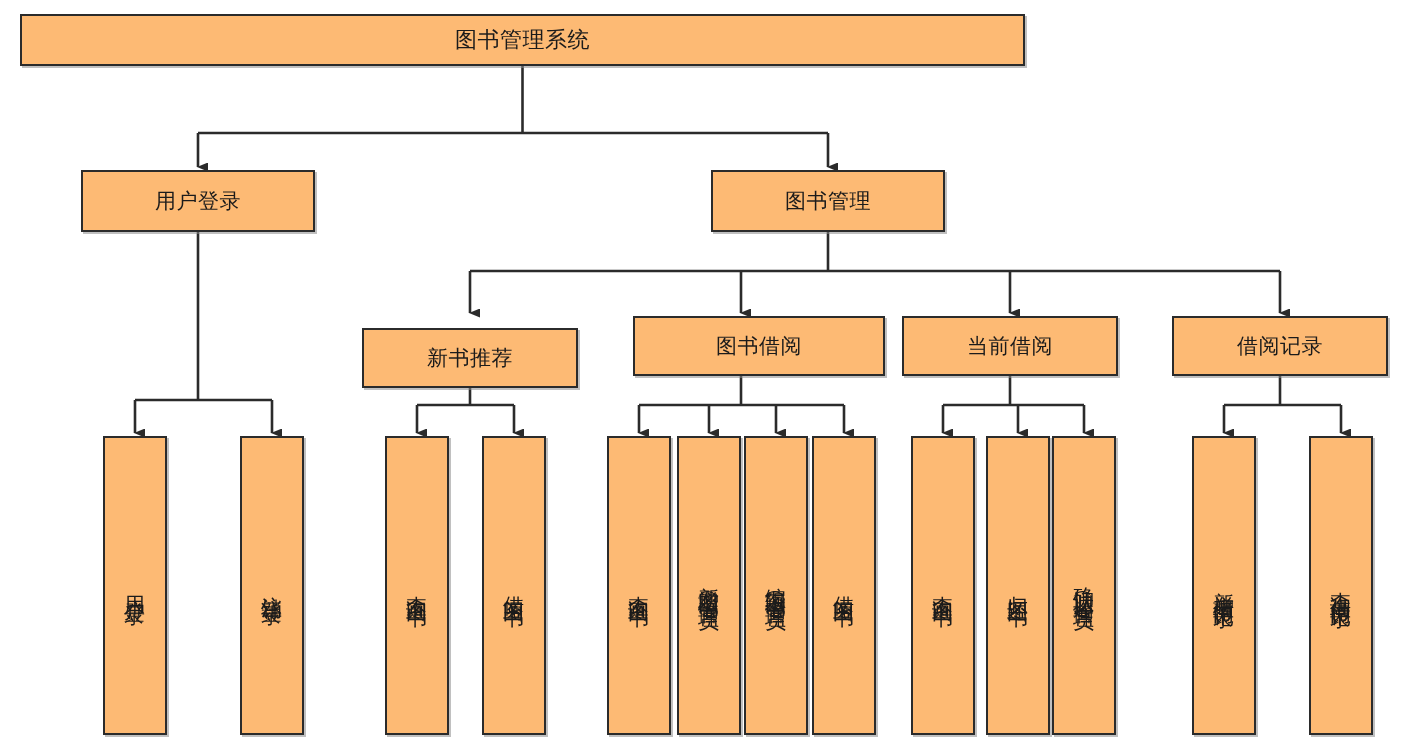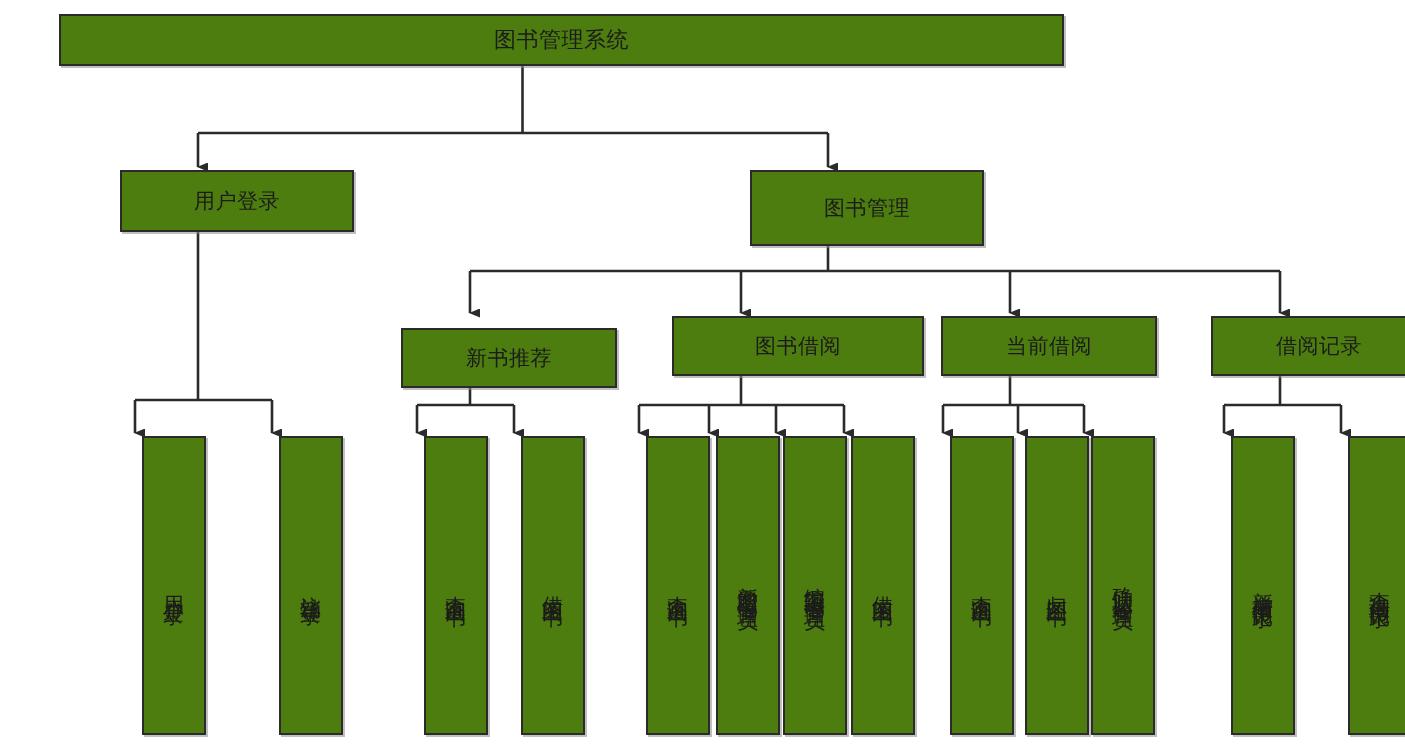--- a/index.html
+++ b/index.html
@@ -8,28 +8,27 @@
     font-family:"Liberation Sans","DejaVu Sans",sans-serif;
     color:#1a1a1a;
   }
   #diagram-root{position:relative;width:1405px;height:747px;background:#fff;}
   svg#diagram-svg{position:absolute;inset:0;width:1405px;height:747px;display:block;}
 
   
   .node-box{
     position:absolute;
     box-sizing:border-box;
-    background:#4d7c0f;
+    background:#fdba74;
     border:2.5px solid #2b2b2b;
     box-shadow:2px 2px 0 0 rgba(140,140,140,.55);
     display:flex;
     align-items:center;
     justify-content:center;
     z-index:3;
-    margin-left:39px;
   }
   .node-label{
     font-size:21px;
     line-height:1.12;
     color:#1b1b1b;
     letter-spacing:.5px;
     white-space:nowrap;
     user-select:none;
   }
   .node-box.root .node-label{font-size:22px;}
@@ -105,21 +104,21 @@
       </g>
   </svg>
 
   <div id="nodes-layer">
       <div class="node-box root" style="left: 20px; top: 14px; width: 1005px; height: 52px;">
         <span class="node-label">图书管理系统</span>
       </div>
       <div class="node-box level2" style="left: 81px; top: 170px; width: 234px; height: 62px;">
         <span class="node-label">用户登录</span>
       </div>
-      <div class="node-box level2" style="left: 711px; top: 170px; width: 234px; height: 76px;">
+      <div class="node-box level2" style="left: 711px; top: 170px; width: 234px; height: 62px;">
         <span class="node-label">图书管理</span>
       </div>
       <div class="node-box level3" style="left: 362px; top: 328px; width: 216px; height: 60px;">
         <span class="node-label">新书推荐</span>
       </div>
       <div class="node-box level3" style="left: 633px; top: 316px; width: 252px; height: 60px;">
         <span class="node-label">图书借阅</span>
       </div>
       <div class="node-box level3" style="left: 902px; top: 316px; width: 216px; height: 60px;">
         <span class="node-label">当前借阅</span>

